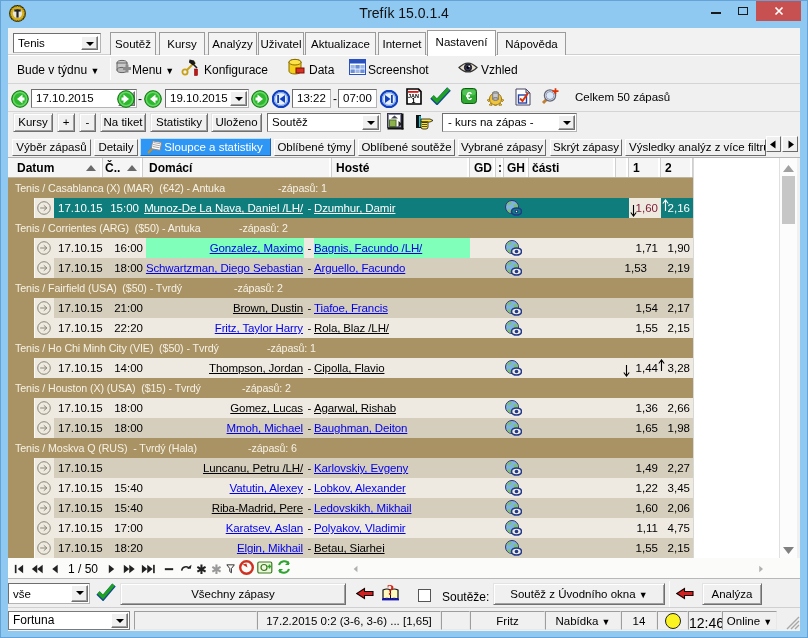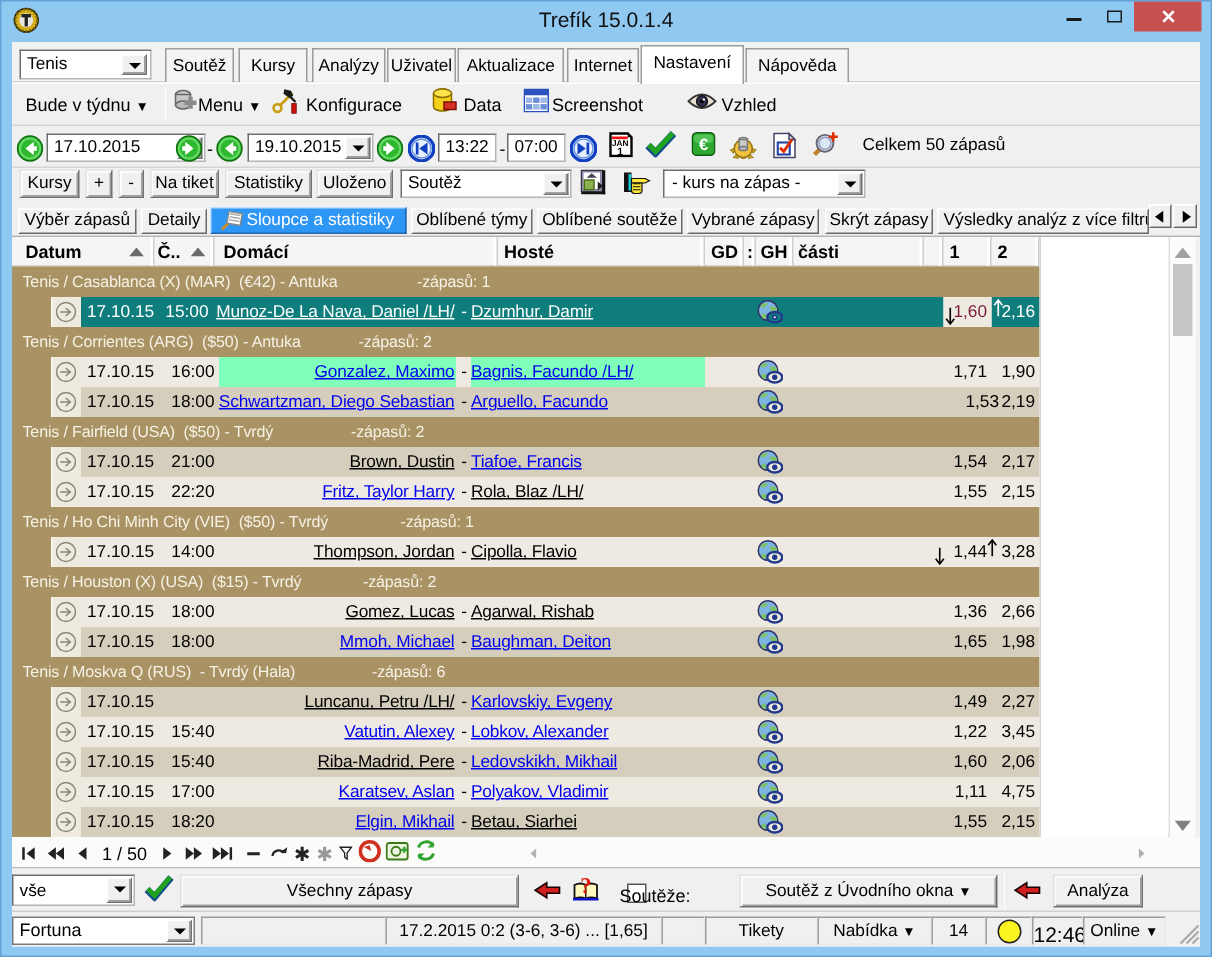--- a/index.html
+++ b/index.html
@@ -329,21 +329,21 @@
 <div class="a nw tm" style="right:505px;top:262px;color:#0000EE;">Schwartzman, Diego Sebastian</div>
 <div class="a t" style="left:305px;top:262px;width:9px;text-align:center;color:#000;">-</div>
 <div class="a nw tm" style="left:314px;top:262px;color:#0000EE;">Arguello, Facundo</div>
 <svg class="a" style="left:504px;top:260px" width="18" height="16" viewBox="0 0 18 16">
 <circle cx="8" cy="7" r="6.5" fill="#7EB4E2" stroke="#336"></circle>
 <path d="M3 3.5 q3 -2.5 5 -1 q-1 2 -3 2.5 q-2 0.5 -2 -1.5 z M9 5 q3 -1.5 5 0.5 q0.5 2 -1.5 2.5 q-2.5 0.5 -3.5 -3 z M4 9 q2.5 0 3.5 2 q-0.5 2 -2.5 1.5 q-2 -1 -1 -3.5 z" fill="#7DC26B"></path>
 <ellipse cx="12.5" cy="11.5" rx="5" ry="3.5" fill="#EFEAE0" stroke="#223A8C" stroke-width="1.6"></ellipse>
 <circle cx="12.5" cy="11.5" r="1.8" fill="#223A8C"></circle>
 <circle cx="12.5" cy="11.5" r="0.7" fill="#223A8C"></circle>
 </svg>
-<div class="odds nw" style="right:142px;top:262px;color:#000;">1,53</div>
+<div class="odds nw" style="right:161px;top:262px;color:#000;">1,53</div>
 <div class="odds nw" style="right:118px;top:262px;color:#000;">2,19</div>
 <div class="a" style="left:8px;top:278px;width:685px;height:20px;background:#A99263;"></div>
 <div class="a nw" style="left:15px;top:282px;font-size:10.7px;letter-spacing:-0.1px;color:#F6F2E6;">Tenis / Fairfield (USA)&nbsp; ($50) - Tvrdý</div>
 <div class="a nw" style="left:234px;top:282px;font-size:10.7px;letter-spacing:-0.1px;color:#F6F2E6;">-zápasů: 2</div>
 <div class="a" style="left:8px;top:298px;width:26px;height:20px;background:#A99263;"></div>
 <div class="a" style="left:34px;top:298px;width:20px;height:20px;background:#EFEAE0;border-left:1px solid #FCFAF5;"></div>
 <svg class="a" style="left:37px;top:301px" width="14" height="14" viewBox="0 0 14 14">
 <circle cx="7" cy="7" r="6.3" fill="none" stroke="#8a8578" stroke-width="1"></circle>
 <path d="M3.2 7 h6.5 M6.8 4.3 L9.9 7 L6.8 9.7" stroke="#8a8578" stroke-width="1" fill="none"></path>
   </svg>
@@ -649,39 +649,39 @@
 <svg class="a" style="left:356px;top:587px" width="18" height="13" viewBox="0 0 18 13">
 <path d="M0.8 6.5 L8.5 1.5 v3 h8.5 v4 h-8.5 v3 z" fill="#D02020" stroke="#1a0000" stroke-width="1.1"></path>
 </svg>
 <svg class="a" style="left:380px;top:581px" width="21" height="23" viewBox="0 0 21 23">
 <path d="M3 9 q4 -2 7.5 0 q3.5 -2 7.5 0 l0 9 q-4 -1.5 -7.5 0 q-3.5 -1.5 -7.5 0 z" fill="#FFF9C0" stroke="#111" stroke-width="1.2"></path>
 <path d="M10.5 9 v9" stroke="#111" stroke-width="1"></path>
 <path d="M2 18.5 h17" stroke="#1111CC" stroke-width="1.8"></path>
 <text x="10.5" y="14" font-size="15" font-weight="bold" fill="#E02010" text-anchor="middle" font-family="Liberation Serif">?</text>
 </svg>
 <div class="a" style="left:418px;top:589px;width:13px;height:13px;background:#fff;border:1px solid #555;"></div>
-<div class="a nw" style="left:413px;top:590px;">Soutěže:</div>
+<div class="a nw" style="left:442px;top:590px;">Soutěže:</div>
 <div class="a b3 nw" style="left:493px;top:583px;width:172px;height:22px;padding-top:4px;">Soutěž z Úvodního okna <span style="font-size:9px;">▼</span></div>
 <div class="a" style="left:669px;top:581px;width:1px;height:26px;background:#C8C8C8;border-right:1px solid #FFF;"></div>
 <svg class="a" style="left:676px;top:587px" width="18" height="13" viewBox="0 0 18 13">
 <path d="M0.8 6.5 L8.5 1.5 v3 h8.5 v4 h-8.5 v3 z" fill="#D02020" stroke="#1a0000" stroke-width="1.1"></path>
 </svg>
 <div class="a b3" style="left:702px;top:583px;width:60px;height:22px;padding-top:4px;">Analýza</div>
 <div class="a" style="left:8px;top:608px;width:792px;height:23px;background:#F0F0F0;"></div>
 <div class="a fld" style="left:8px;top:611px;width:122px;height:19px;border-color:#7a7a7a;">
     <span class="a nw" style="left:4px;top:1px;text-align:right;">Fortuna</span>
     <span class="cab" style="top:1px;bottom:1px;right:1px;"></span>
   </div>
 <div class="a sp" style="left:134px;top:611px;width:123px;height:19px;"></div>
 <div class="a sp" style="left:257px;top:611px;width:184px;height:19px;">
     <div class="a nw" style="left:0;top:3px;width:182px;text-align:center;padding-left:0px;font-size:11.5px;">17.2.2015 0:2 (3-6, 3-6) ... [1,65]</div>
   </div>
 <div class="a sp" style="left:441px;top:611px;width:29px;height:19px;"></div>
 <div class="a sp" style="left:470px;top:611px;width:75px;height:19px;">
-    <div class="a nw" style="left:0;top:3px;width:73px;text-align:center;padding-left:0px;font-size:11.5px;">Tikety</div>
+    <div class="a nw" style="left:0;top:3px;width:73px;text-align:center;padding-left:0px;font-size:11.5px;">Fritz</div>
   </div>
 <div class="a sp" style="left:545px;top:611px;width:76px;height:19px;">
     <div class="a nw" style="left:0;top:3px;width:74px;text-align:center;padding-left:0px;font-size:11.5px;">Nabídka <span style="font-size:9px;">▼</span></div>
   </div>
 <div class="a sp" style="left:621px;top:611px;width:36px;height:19px;">
     <div class="a nw" style="left:0;top:3px;width:34px;text-align:center;padding-left:0px;font-size:11.5px;">14</div>
   </div>
 <div class="a sp" style="left:657px;top:611px;width:31px;height:19px;"></div>
 <div class="a" style="left:665px;top:613px;width:16px;height:16px;border-radius:50%;background:#FCF420;border:1px solid #222;"></div>
 <div class="a sp" style="left:688px;top:611px;width:34px;height:19px;">

